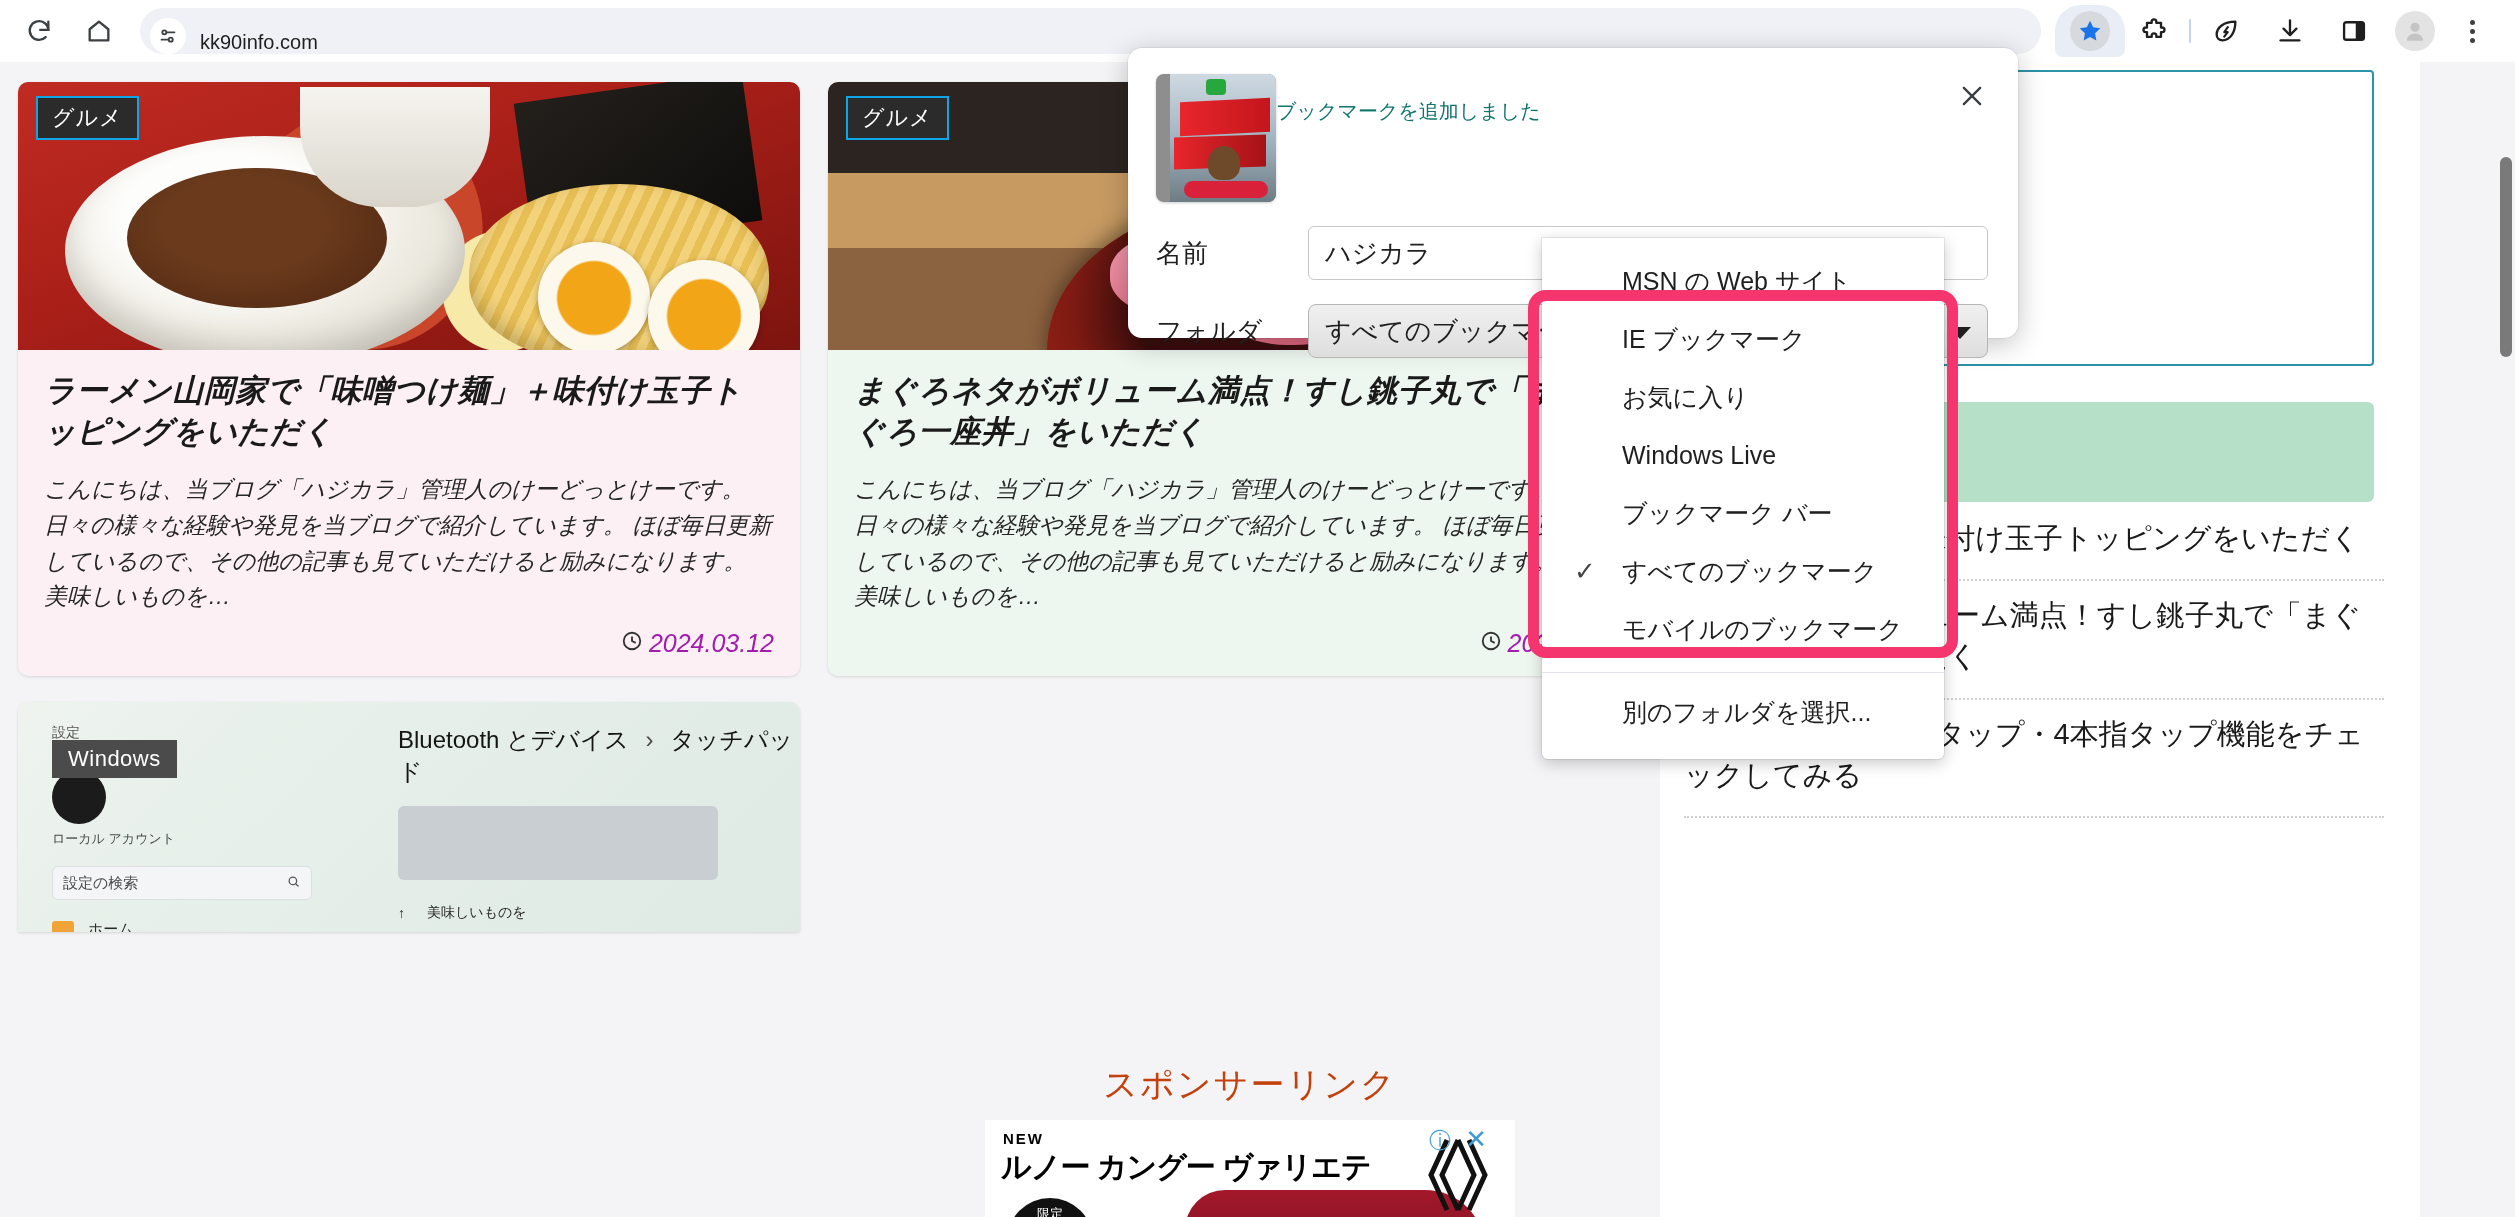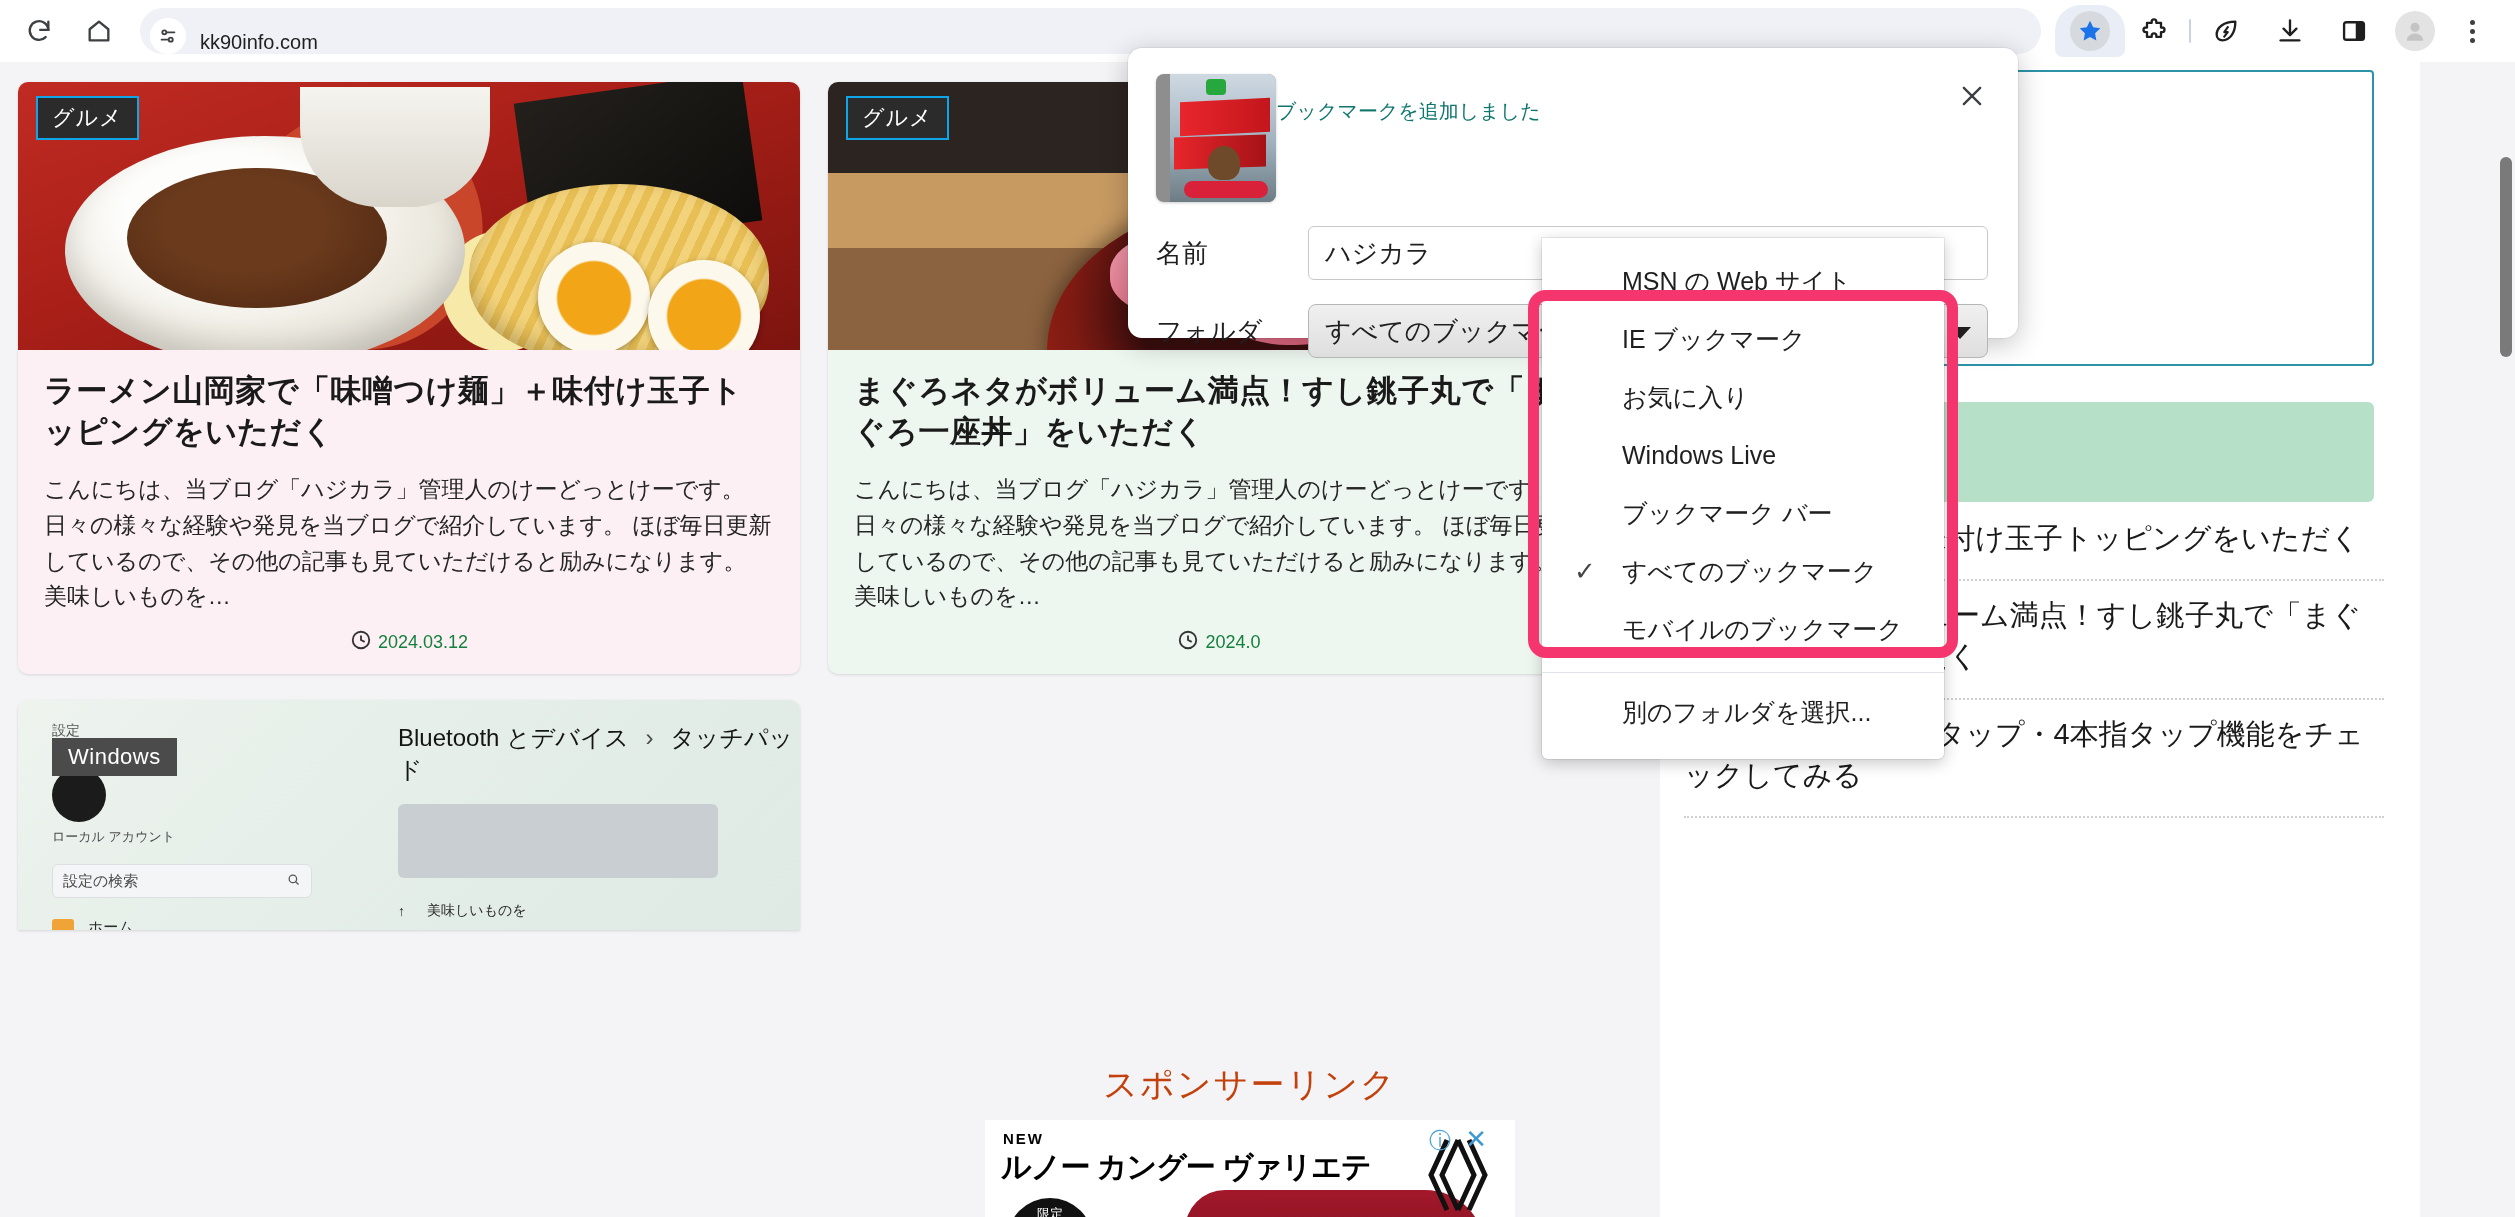--- a/index.html
+++ b/index.html
@@ -94,33 +94,33 @@
   .card.c1 { background: #fcf0f4; }
   .card.c2 { background: #eef6f0; }
   .card-thumb { position: relative; height: 268px; overflow: hidden; }
   .badge {
     position: absolute; left: 18px; top: 14px;
     background: #2b2b2b; color: #fff;
     border: 2px solid #0ea5e9;
     font-size: 22px; padding: 5px 14px;
     letter-spacing: 1px;
   }
-  .card-body { padding: 20px 26px 18px 26px; }
+  .card-body { padding: 20px 26px 18px 26px; font-style: italic; }
   .card-title {
     font-size: 31px; font-weight: bold; line-height: 1.33;
     color: #1a1a1a; letter-spacing: .5px;
   }
   .card-excerpt {
     margin-top: 20px;
     font-size: 23px; line-height: 1.55; color: #262626;
   }
   .card-date {
     margin-top: 14px; text-align: right;
-    font-size: 18px; color: #15803d;
-    display: flex; justify-content: center; align-items: center; gap: 6px;
+    font-size: 25px; color: #a21caf;
+    display: flex; justify-content: flex-end; align-items: center; gap: 6px;
   }
 
   
   .photo-ramen {
     position: absolute; inset: 0;
     background:
       radial-gradient(circle at 62% 78%, #f7e9a8 0 60px, transparent 61px),
       radial-gradient(circle at 44% 55%, #c9462a 0 120px, transparent 121px),
       linear-gradient(160deg, #c02b22 0%, #a81f18 45%, #7d140f 100%);
   }

